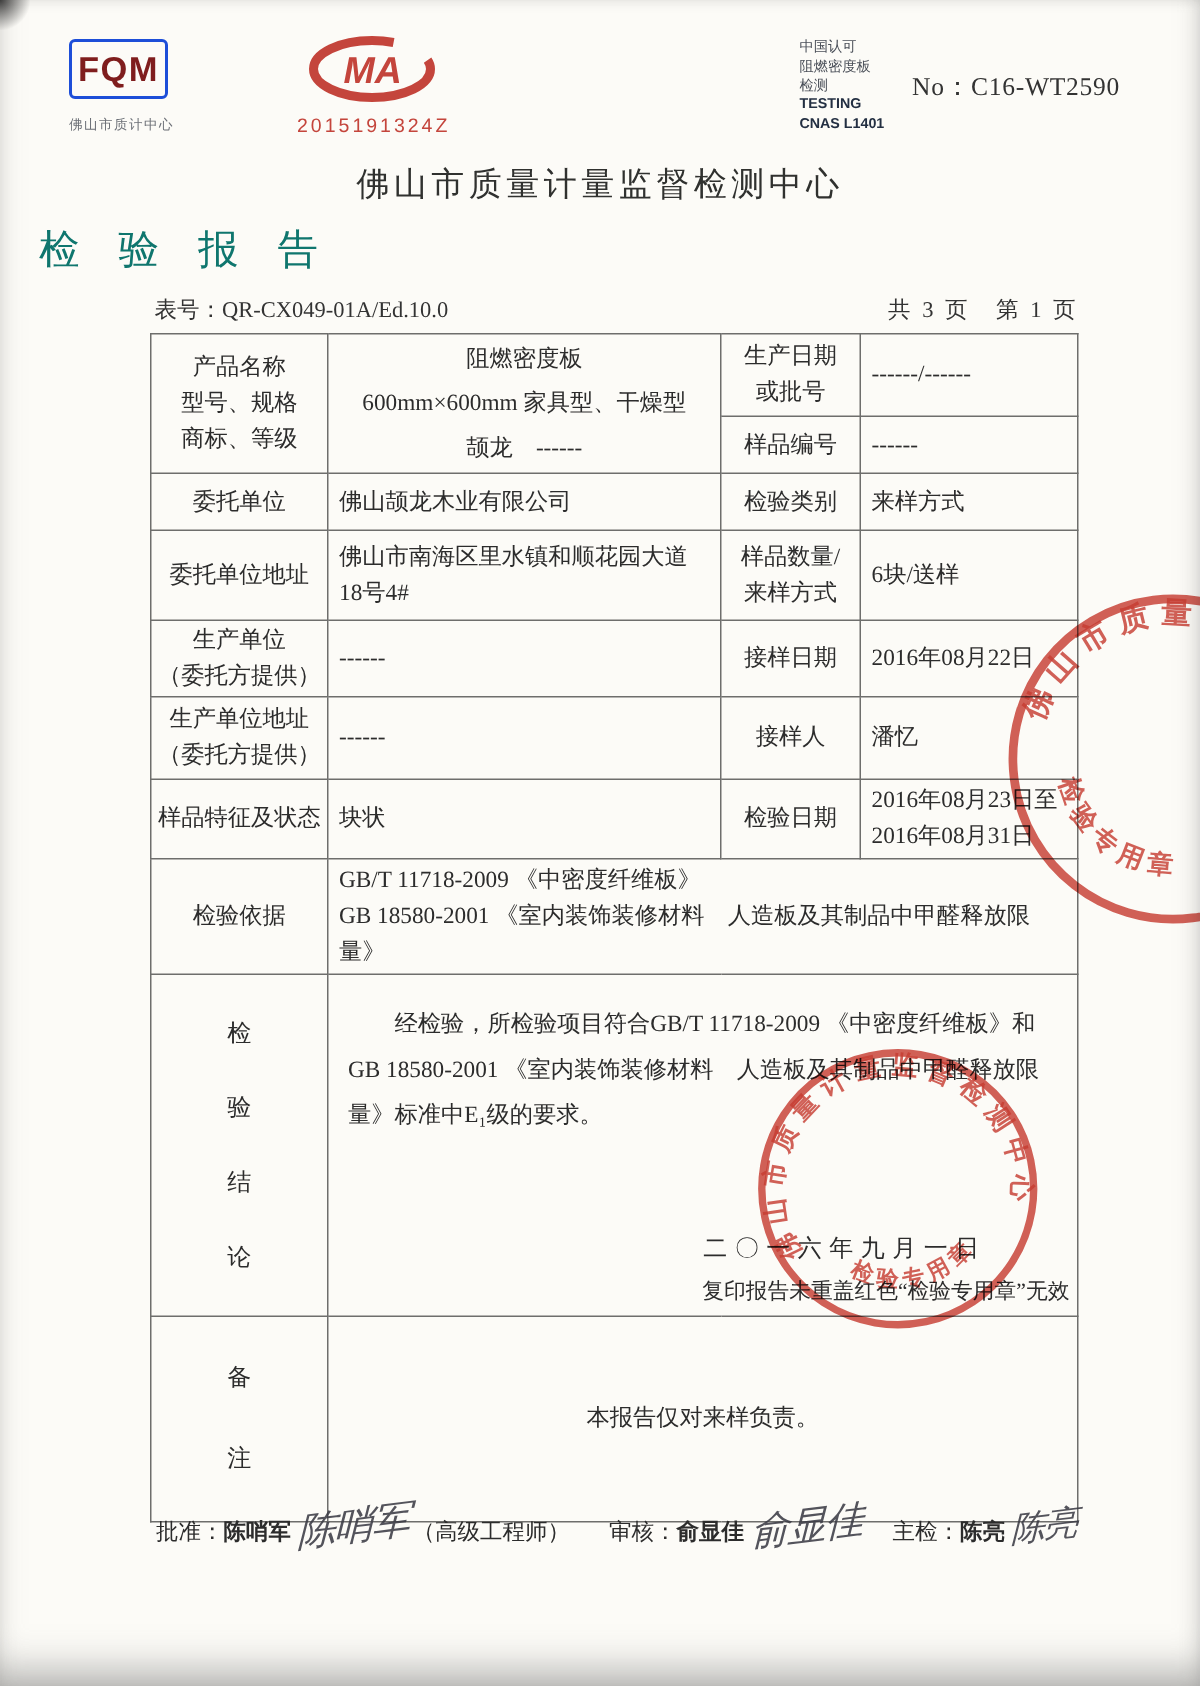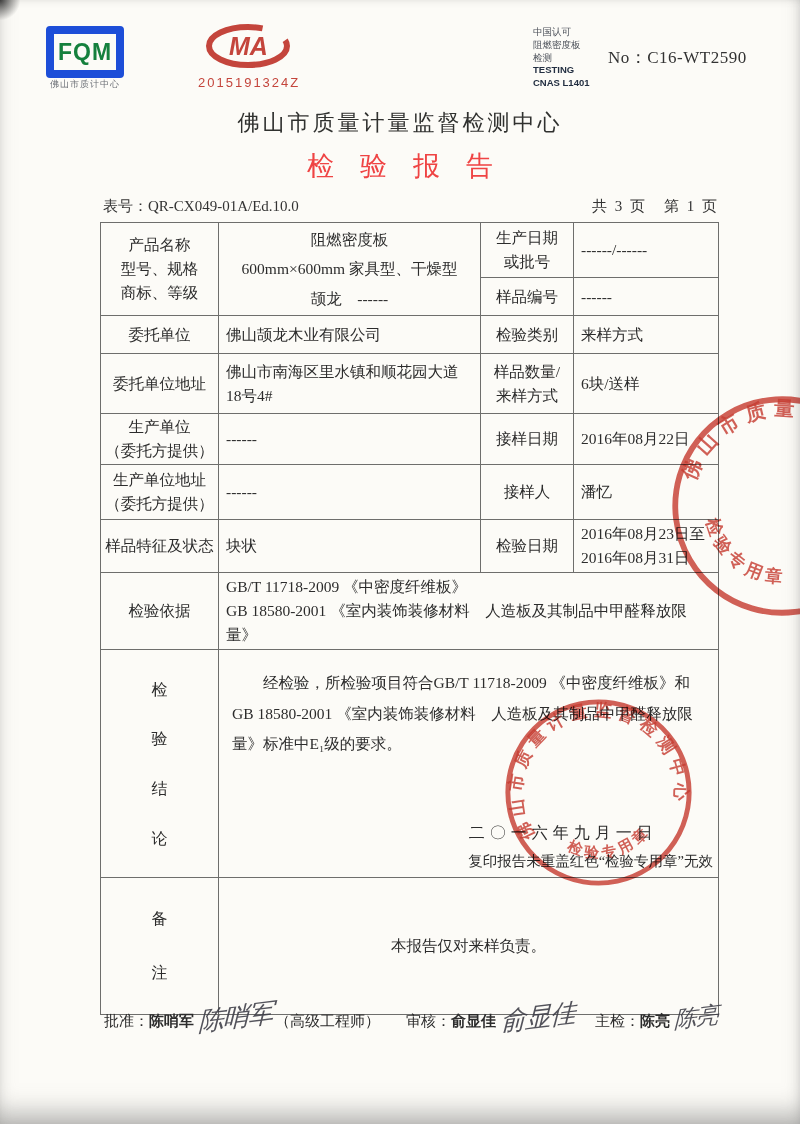--- a/index.html
+++ b/index.html
@@ -11,44 +11,44 @@
                 inset -7px 0 14px -9px rgba(120,120,120,.35),
                 inset 7px 0 14px -10px rgba(120,120,120,.22),
                 inset 0 6px 10px -8px rgba(120,120,120,.25);
   }
   .corner-spot{position:absolute;top:0;left:0;width:20px;height:20px;
     background:radial-gradient(circle at 0 0, rgba(35,35,35,.85), transparent 72%);}
 
   
   .hdr { position:absolute; top:0; left:0; width:100%; height:105px; }
   .fqm { position:absolute; left:46px; top:26px; text-align:center; }
-  .fqm-box { width:62px; height:36px; border:8px solid #1d4ed8; border-radius:4px;
+  .fqm-box { width:62px; height:36px; border:2px solid #1d4ed8; border-radius:4px;
     display:flex; align-items:center; justify-content:center;
     font-family:"Liberation Sans","DejaVu Sans",sans-serif;
-    font-weight:bold; font-size:23px; color:#15803d; letter-spacing:1px;}
-  .fqm-cap { margin-top:0; font-size:9px; color:#6b6f76; letter-spacing:1px; white-space:nowrap;}
+    font-weight:bold; font-size:23px; color:#7f1d1d; letter-spacing:1px;}
+  .fqm-cap { margin-top:11px; font-size:9px; color:#6b6f76; letter-spacing:1px; white-space:nowrap;}
 
   .cma { position:absolute; left:198px; top:24px; text-align:center; color:#c4453c;}
   .cma-num { font-size:13px; letter-spacing:2px; margin-top:1px;
     font-family:Liberation Sans, sans-serif; color:#c4453c;}
   .cal { position:absolute; left:292px; top:24px; text-align:center; color:#c4453c;}
   .cal-cap { font-size:7.5px; margin-top:3px; white-space:nowrap; color:#c4453c;}
   .ilac { position:absolute; left:362px; top:22px; }
   .cnas-logo { position:absolute; left:440px; top:26px; }
   .cnas-cap { position:absolute; left:533px; top:26px; font-size:9.5px; line-height:1.35;
     color:#4a4f58; font-family:"Liberation Sans","DejaVu Sans",sans-serif;}
   .cnas-cap .b { font-weight:bold; color:#232f42; }
   .report-no { position:absolute; left:608px; top:46px; font-size:17px; color:#333;
     letter-spacing:.5px; }
 
   
   .org-title { position:absolute; top:108px; width:100%; text-align:center;
     font-size:22px; letter-spacing:3px; color:#30312f; }
-  .report-title { position:absolute; top:148px; width:100%; text-align:center;
-    font-size:27px; letter-spacing:26px; text-indent:26px; color:#ef4444; }
+  .report-title { position:absolute; top:148px; width:100%; text-align:left;
+    font-size:27px; letter-spacing:26px; text-indent:26px; color:#0f766e; }
 
   .meta { position:absolute; top:197px; left:103px; width:616px; font-size:15px; color:#333;}
   .meta .pg { position:absolute; right:0; top:0; letter-spacing:2px;}
 
   
   .tbl-wrap { position:absolute; top:222px; left:100px; }
   table { border-collapse:collapse; table-layout:fixed; width:618px; }
   td { border:1px solid #6e6e6c; font-size:15.5px; color:#2c2c2c;
        padding:2px 7px; line-height:1.55; vertical-align:middle; overflow:hidden;}
   td.lbl { text-align:center; padding:1px 2px; }

